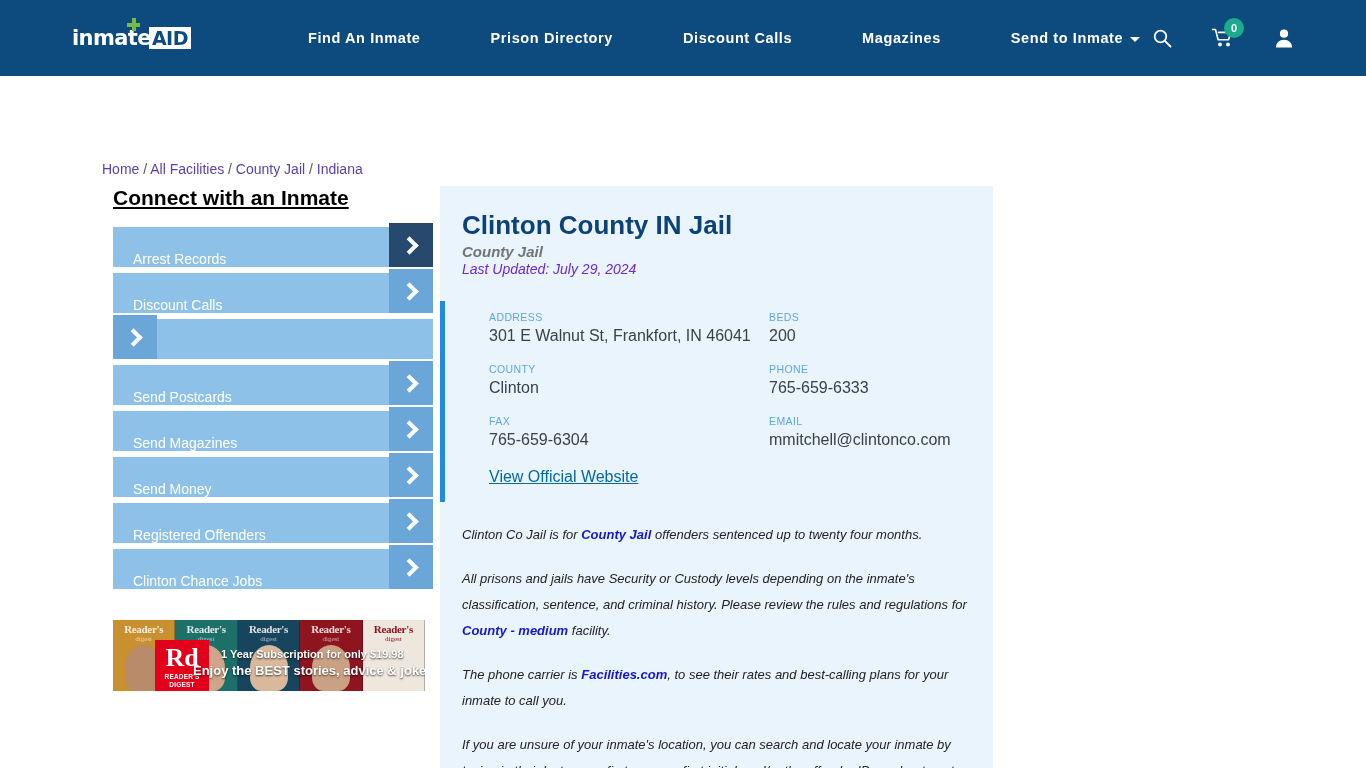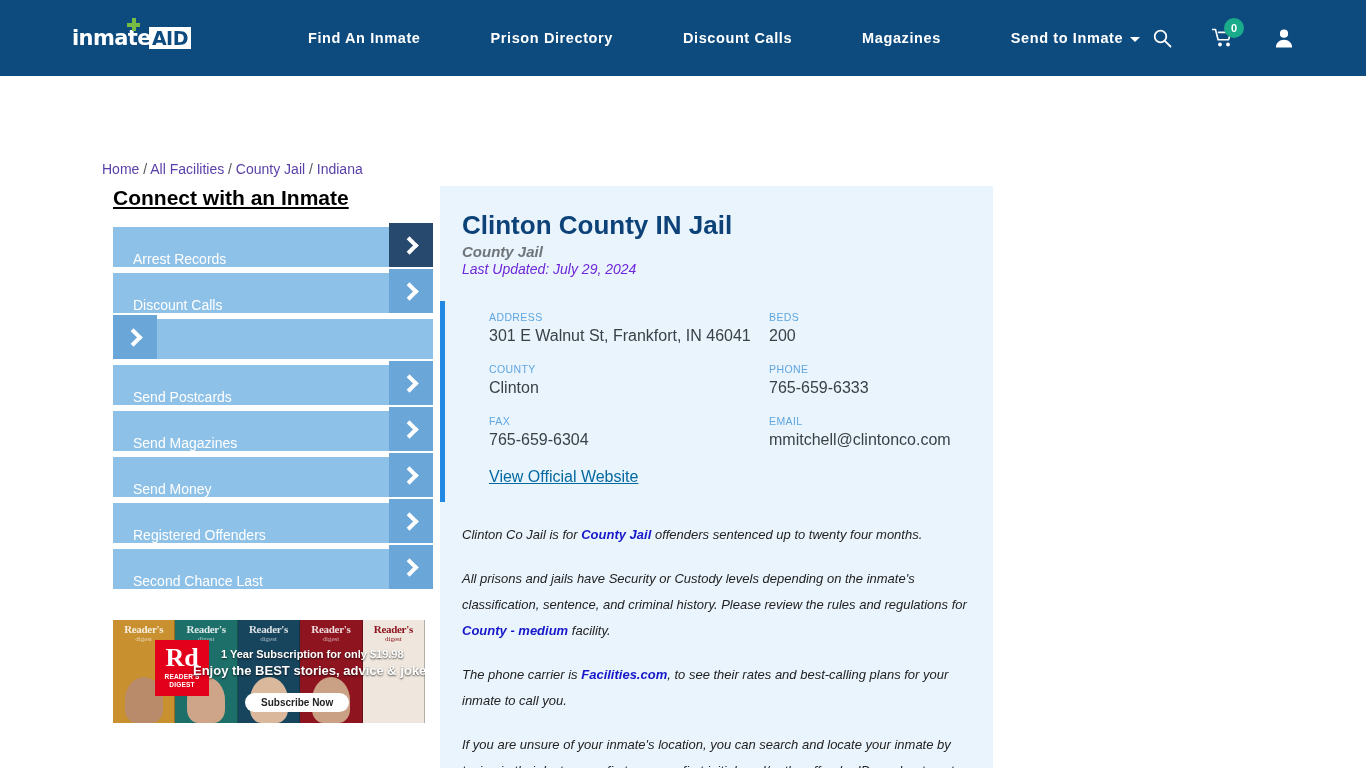--- a/index.html
+++ b/index.html
@@ -165,21 +165,21 @@
     display: block;
     width: 13px; height: 13px;
     border-top: 4px solid #ffffff;
     border-right: 4px solid #ffffff;
     transform: rotate(45deg);
     margin-left: -4px;
   }
 
   
   .ad-banner {
-    width: 312px; height: 103px;
+    width: 312px; height: 71px;
     margin-top: 31px;
     position: relative;
     overflow: hidden;
     cursor: pointer;
     background: #2b2b2b;
   }
   .ad-covers { position: absolute; inset: 0; display: flex; }
   .ad-cover {
     flex: 1;
     position: relative;
@@ -437,21 +437,21 @@
             <i class="chev"></i>
           </span>
       </div>
       <div class="side-btn">
         <span class="side-btn-label">Registered Offenders</span>
         <span class="side-btn-arrow">
             <i class="chev"></i>
           </span>
       </div>
       <div class="side-btn">
-        <span class="side-btn-label">Second Chance Last</span>
+        <span class="side-btn-label">Clinton Chance Jobs</span>
         <span class="side-btn-arrow">
             <i class="chev"></i>
           </span>
       </div>
 
       
       <div class="ad-banner">
         <div class="ad-covers">
           <div class="ad-cover" style="background:#c8902f">
             <span class="rdtop">Reader's</span>

